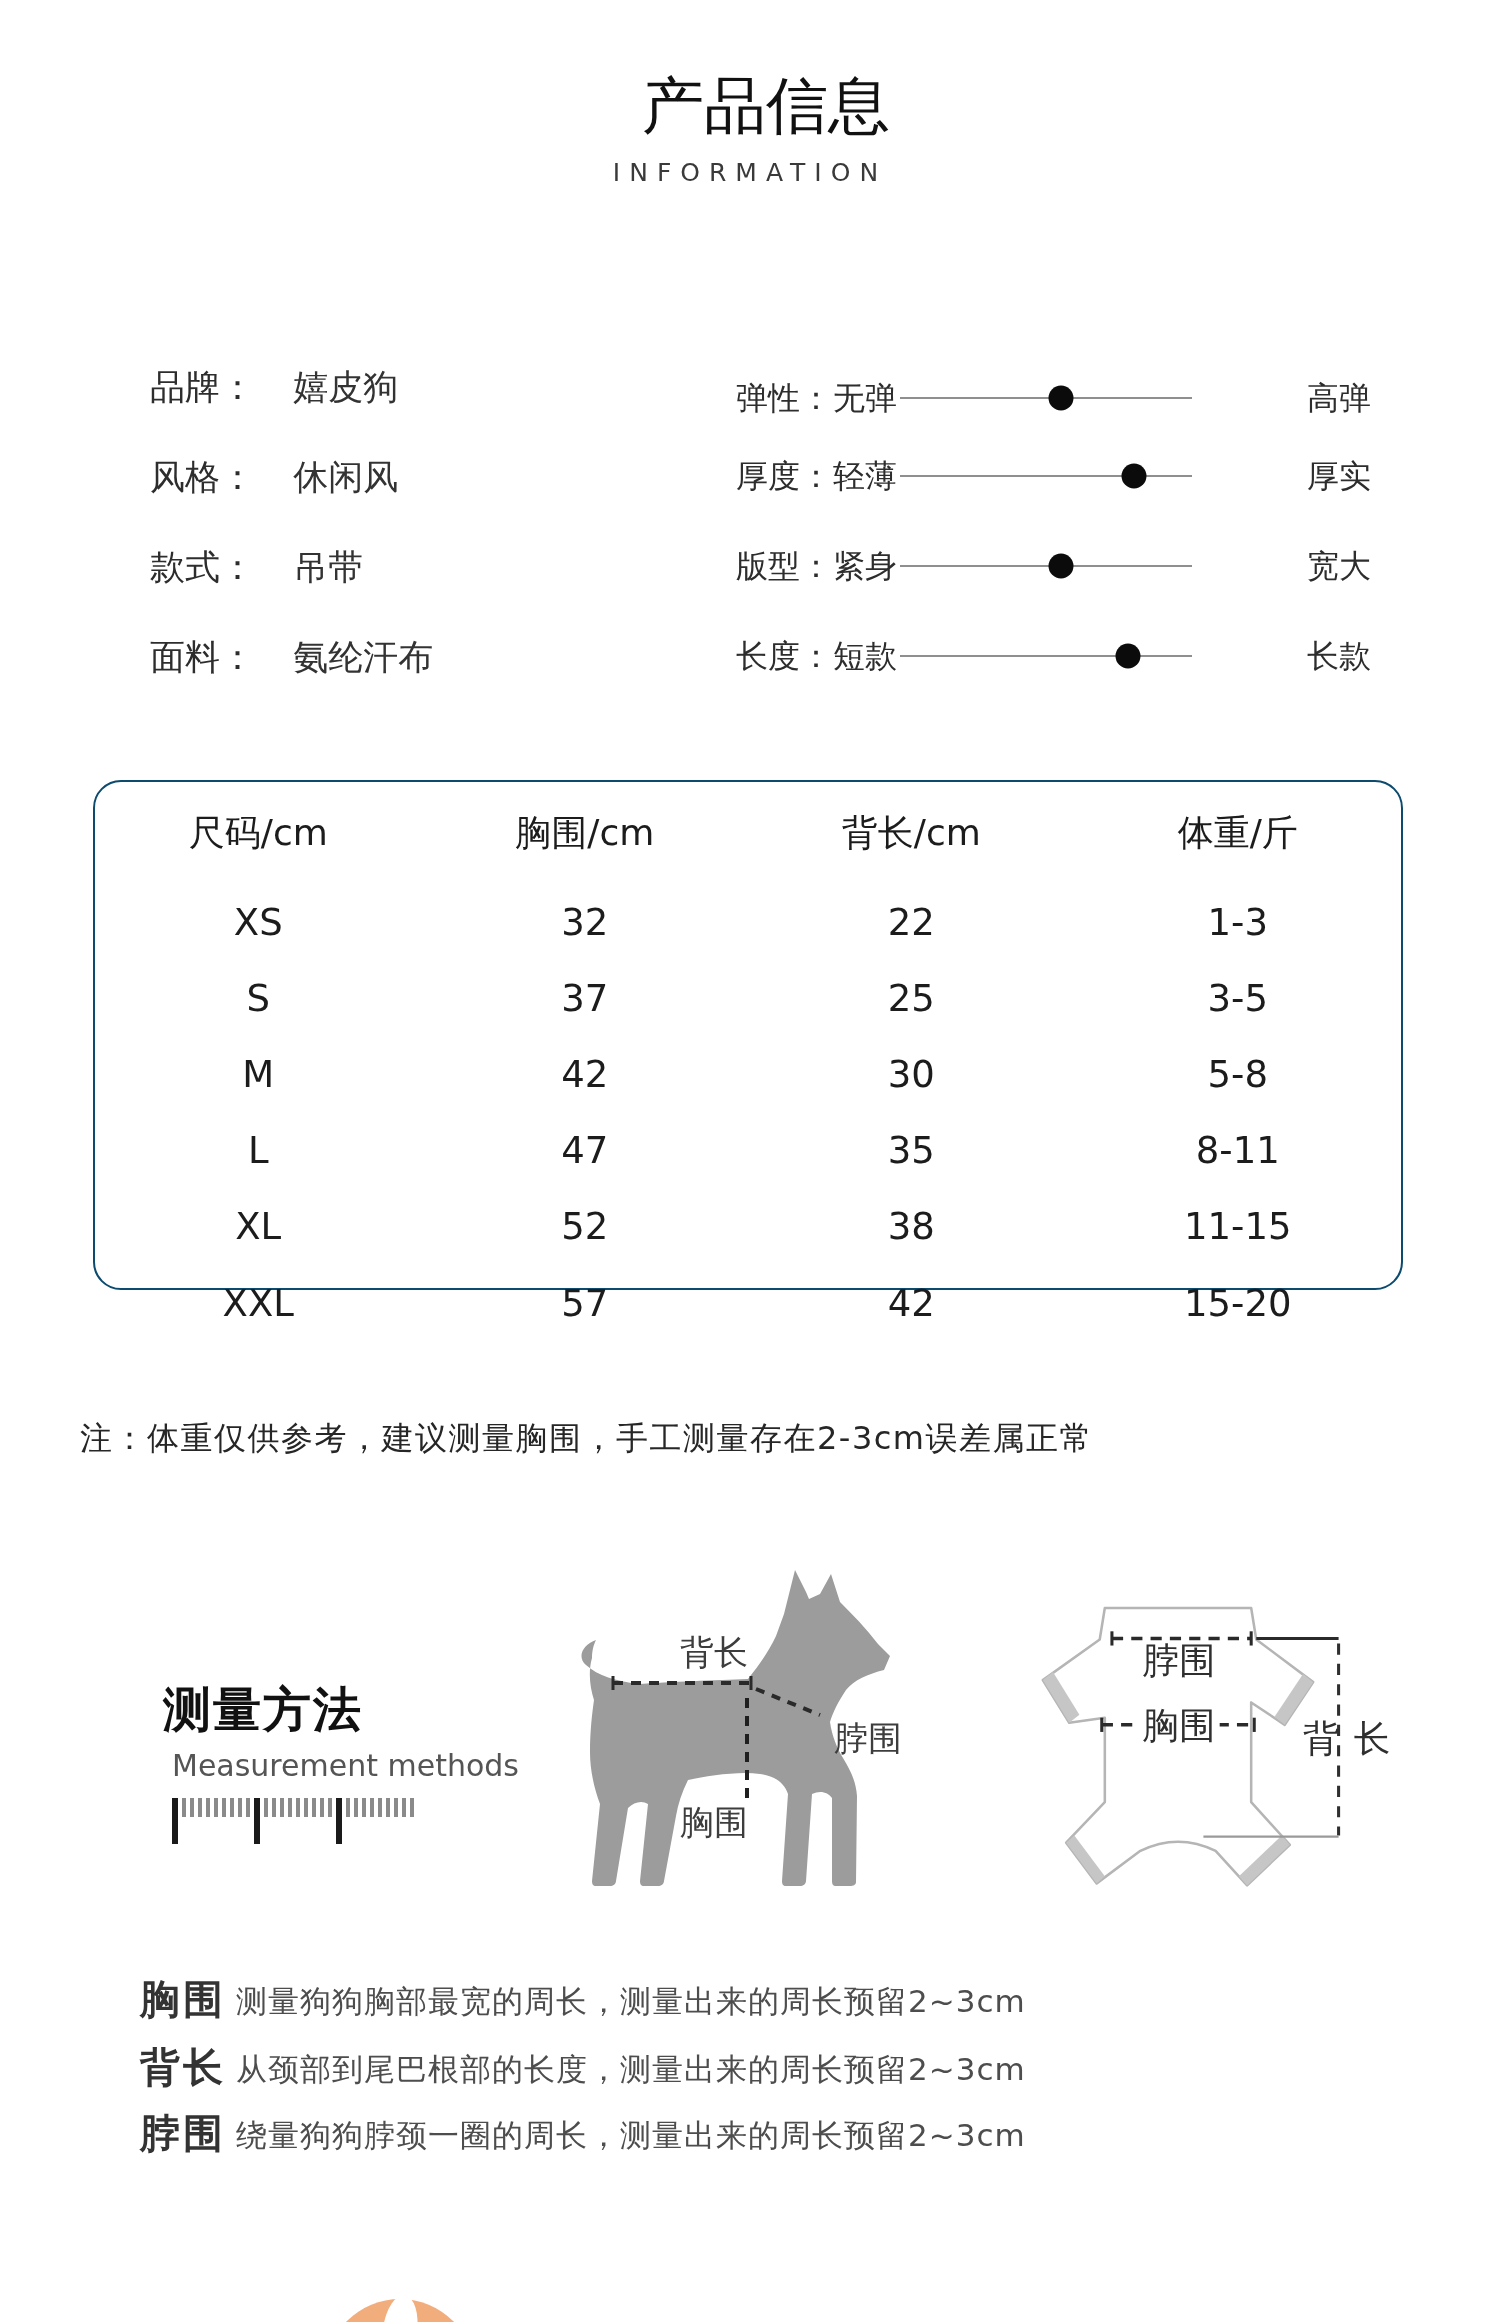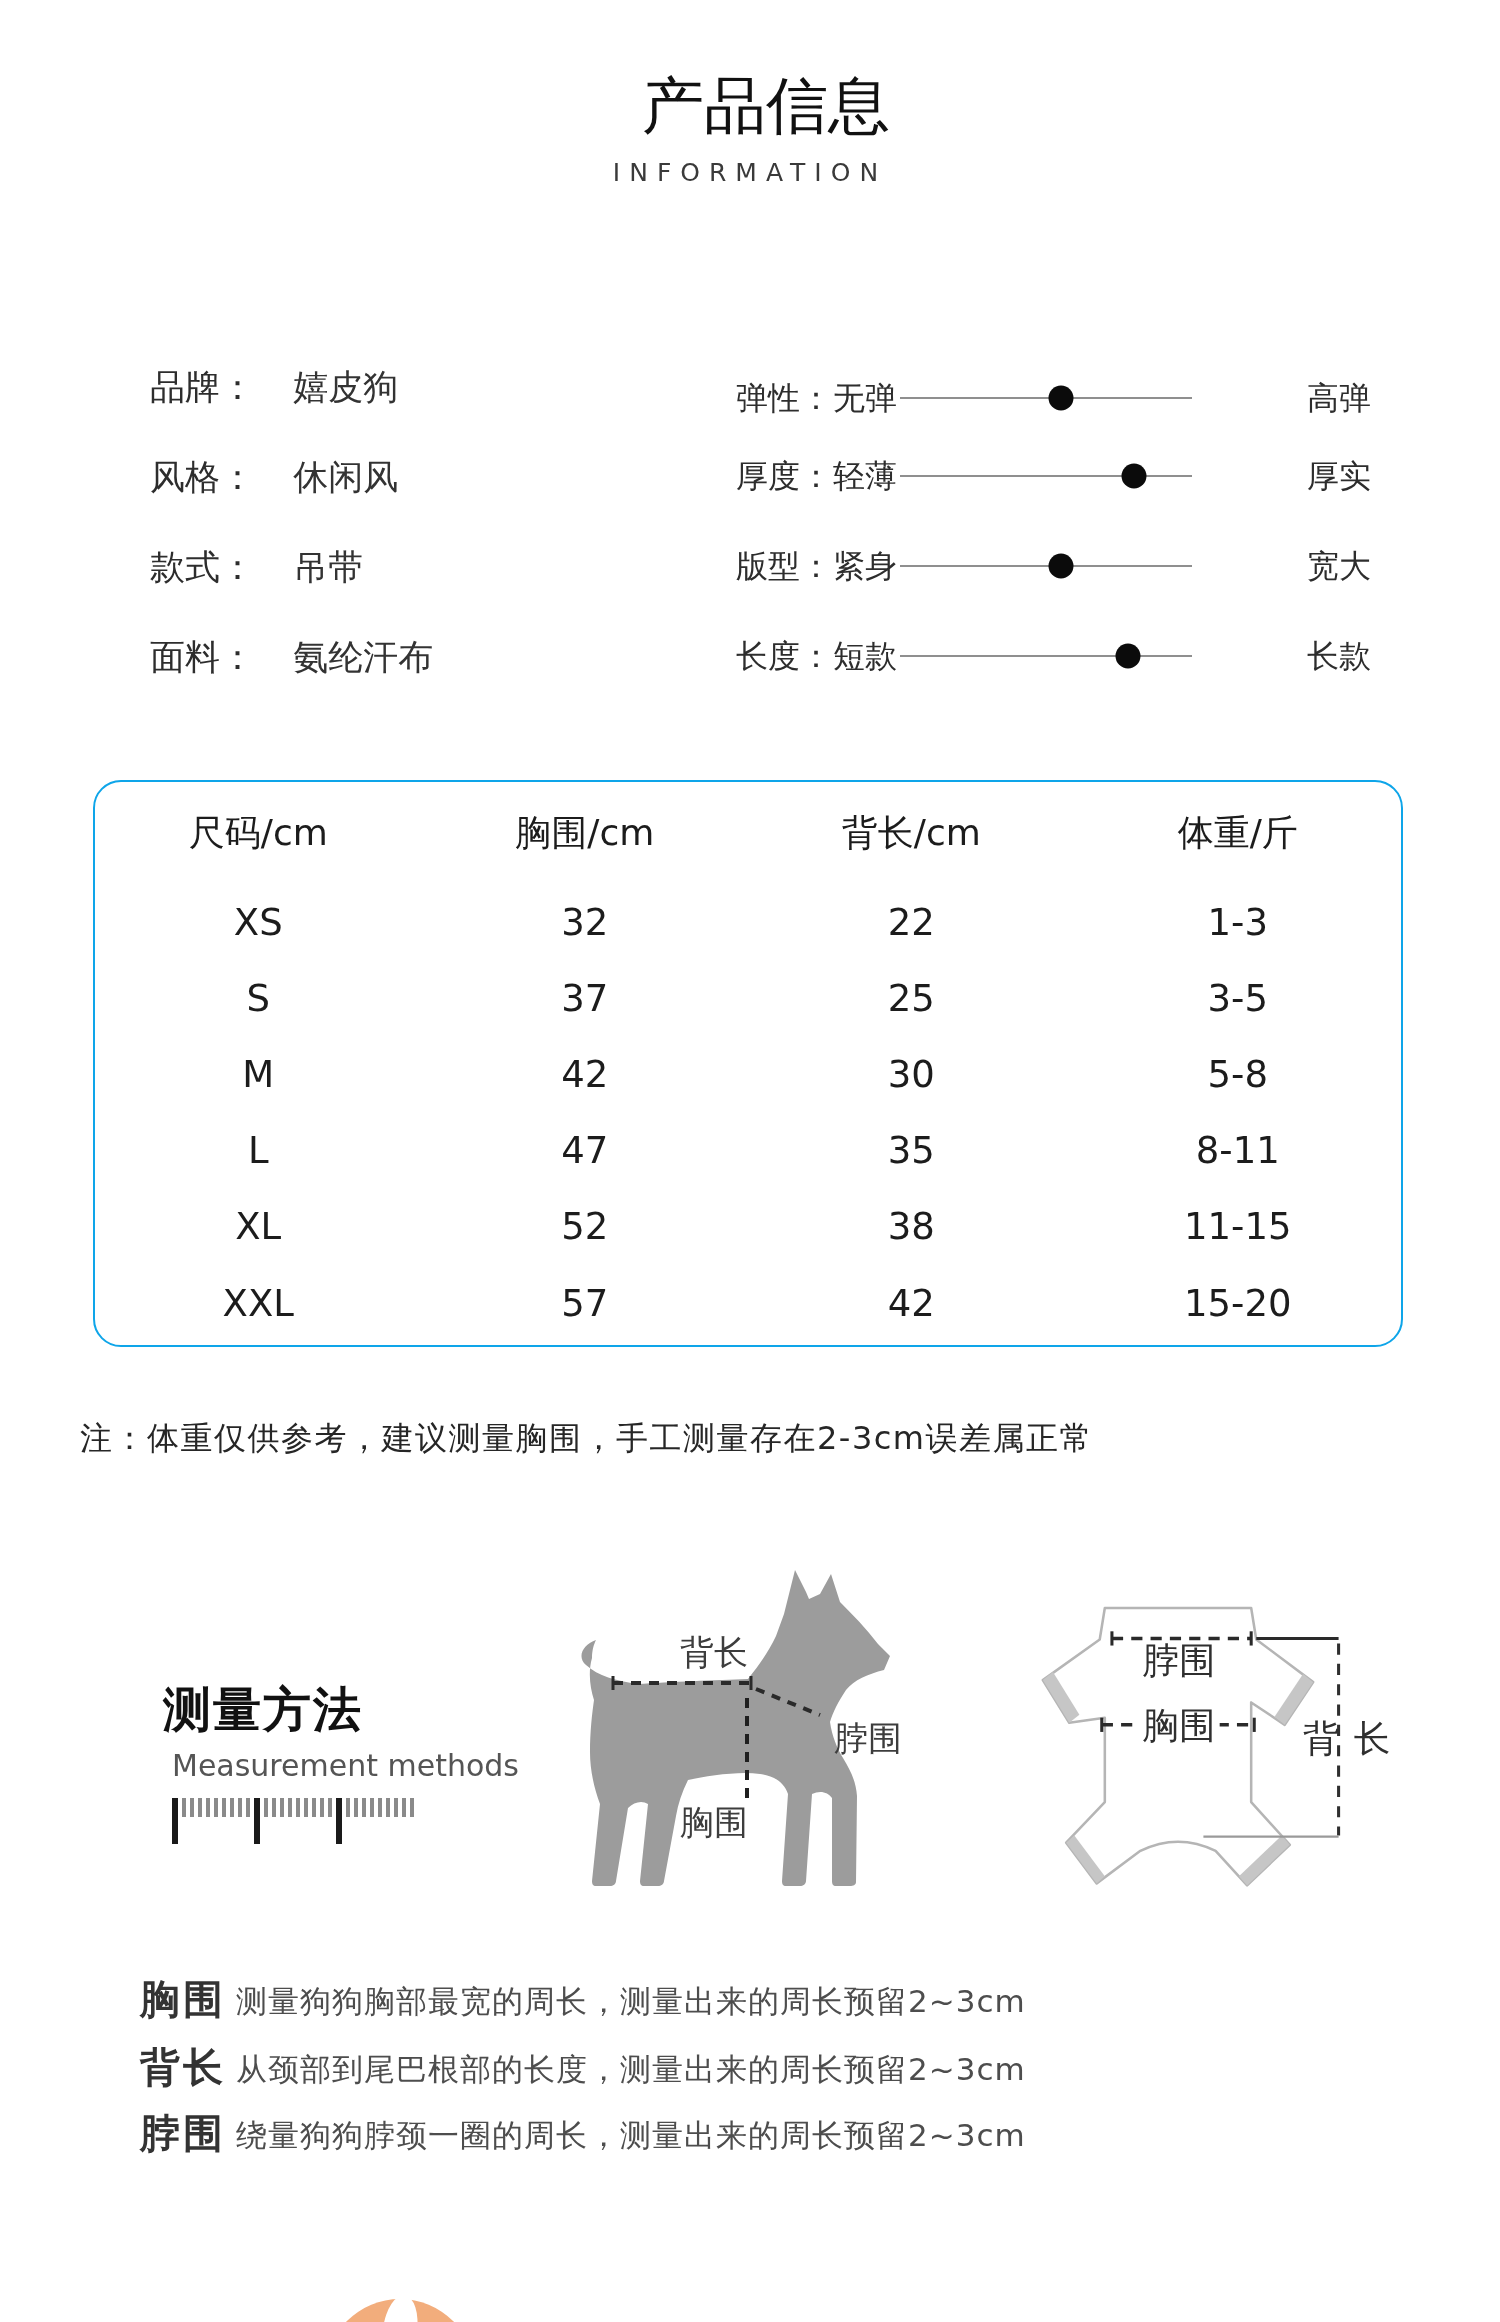--- a/index.html
+++ b/index.html
@@ -22,22 +22,22 @@
   .slider-row{position:absolute;left:736px;width:660px;height:40px;font-size:32px;color:#2d2d2d;line-height:40px;}
   .s-label{position:absolute;left:0;}
   .s-min{position:absolute;left:97px;}
   .s-max{position:absolute;left:571px;}
   .track{position:absolute;left:164px;top:0;width:292px;height:40px;}
   .track::before{content:'';position:absolute;left:0;right:0;top:19px;height:2px;background:#8f8f8f;}
   .dot{position:absolute;top:20px;width:25px;height:25px;border-radius:50%;
        background:#0b0b0b;transform:translate(-50%,-50%);}
 
   
-  .size-table{position:absolute;left:93px;top:780px;width:1310px;height:567px;
-              border:2px solid #0ea5e9;border-radius:28px;box-sizing:border-box;
+  .size-table{position:absolute;left:93px;top:780px;width:1310px;height:510px;
+              border:2px solid #0c4a6e;border-radius:28px;box-sizing:border-box;
               display:grid;grid-template-rows:102px repeat(6,76.2px);}
   .trow{display:grid;grid-template-columns:repeat(4,1fr);align-items:center;}
   .trow div{text-align:center;font-size:37px;color:#1c1c1c;}
   .trow.head div{font-size:36px;}
 
   
   .note{position:absolute;left:80px;top:1417px;font-size:32px;letter-spacing:1.5px;color:#262626;}
 
   
   .m-title{position:absolute;left:163px;top:1678px;font-size:48px;font-weight:bold;color:#111;letter-spacing:2px;}

